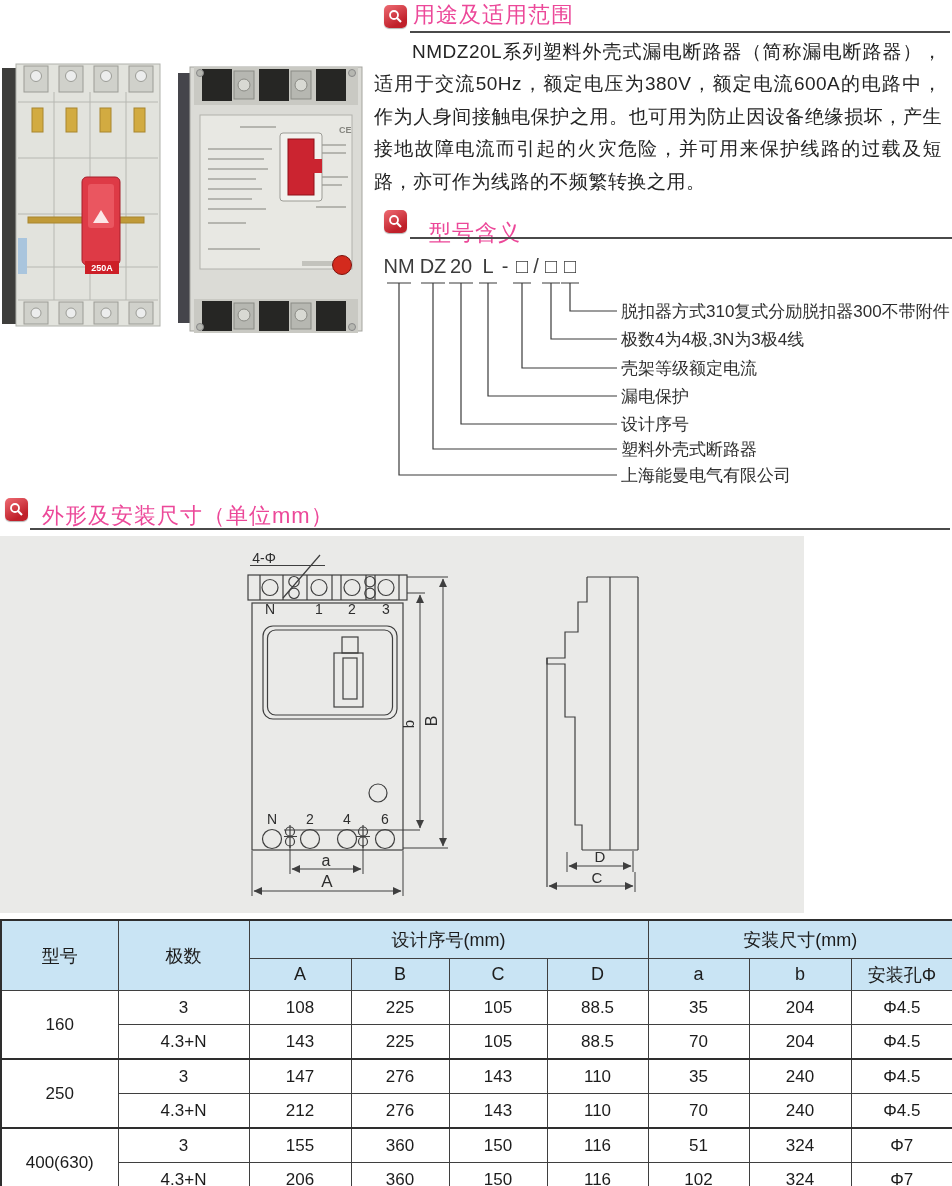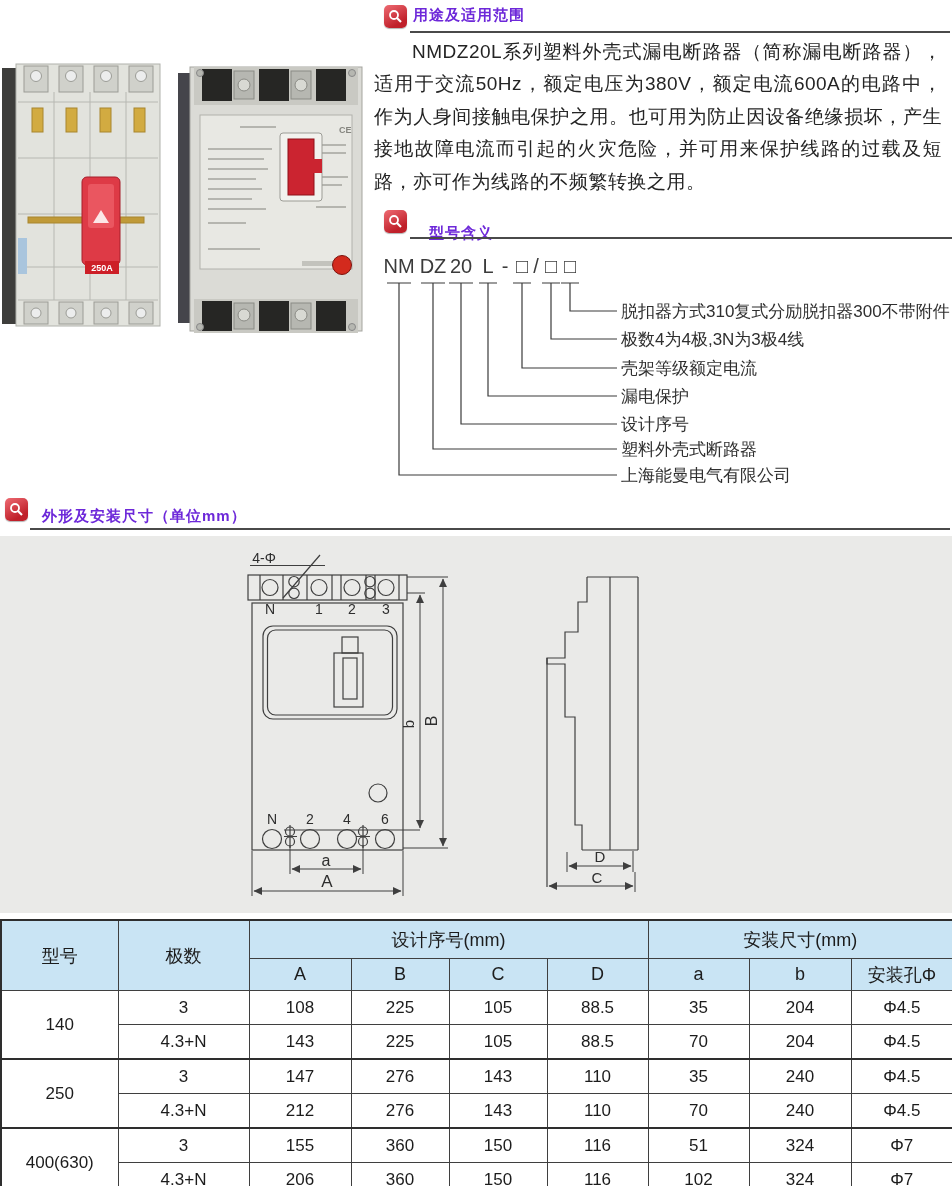--- a/index.html
+++ b/index.html
@@ -4,29 +4,29 @@
 <style>
   html,body{margin:0;padding:0;background:#fff;}
   .page{position:relative;width:952px;height:1186px;background:#fff;overflow:hidden;
         font-family:"Liberation Sans","DejaVu Sans",sans-serif;}
   .abs{position:absolute;}
   
   .sec-icon{position:absolute;width:23px;height:23px;border-radius:5px;
             background:linear-gradient(150deg,#ee6b73 0%,#c0202a 75%);
             display:flex;align-items:center;justify-content:center;
             box-shadow:0 1px 1px rgba(0,0,0,.3);}
-  .sec-title{position:absolute;font-size:15px;font-weight:bold;color:#6d28d9;
+  .sec-title{position:absolute;font-size:22px;font-weight:normal;color:#ec4899;
              letter-spacing:1px;white-space:nowrap;line-height:24px;}
   .rule{position:absolute;height:2px;background:#4a4a4a;}
   
   .usage-body{position:absolute;left:374px;top:36px;width:568px;margin:0;
               font-size:19px;line-height:32.4px;color:#242424;text-align:justify;
               text-indent:2em;letter-spacing:0.5px;}
   
-  .panel{position:absolute;left:0;top:536px;width:952px;height:377px;background:#eaeae8;}
+  .panel{position:absolute;left:0;top:536px;width:804px;height:377px;background:#eaeae8;}
   svg text{font-family:"Liberation Sans","DejaVu Sans",sans-serif;}
   
   table.dim{position:absolute;left:0;top:919px;width:952px;border-collapse:collapse;
             table-layout:fixed;font-size:17px;color:#1c1c1c;
             border:2px solid #2e2e2e;border-bottom:3px solid #2e2e2e;}
   .dim th,.dim td{border:1px solid #3f3f3f;text-align:center;vertical-align:middle;
                   padding:0;font-weight:normal;}
   .dim thead th{background:#c9e4f4;font-size:18px;}
   .dim thead tr.h1 th{height:37px;}
   .dim thead tr.h2 th{height:31px;}
@@ -281,21 +281,21 @@
         <th>B</th>
         <th>C</th>
         <th>D</th>
         <th>a</th>
         <th>b</th>
         <th>安装孔Φ</th>
       </tr>
     </thead>
     <tbody>
       <tr>
-        <td rowspan="2">140</td>
+        <td rowspan="2">160</td>
         <td>3</td>
         <td>108</td>
         <td>225</td>
         <td>105</td>
         <td>88.5</td>
         <td>35</td>
         <td>204</td>
         <td>Φ4.5</td>
       </tr>
       <tr>

